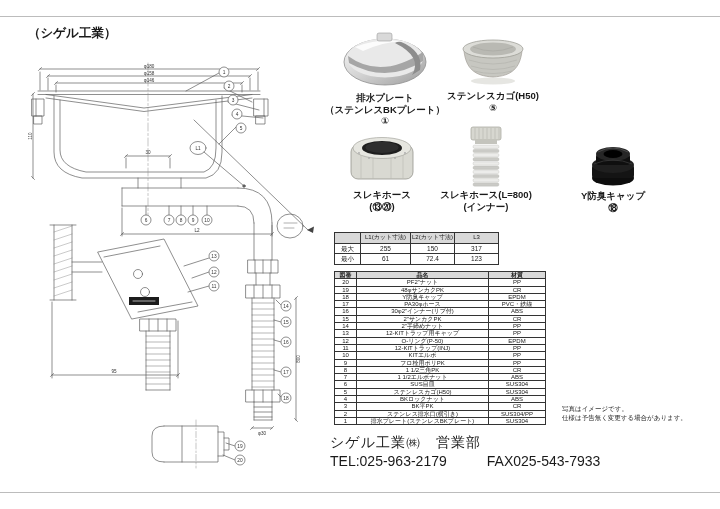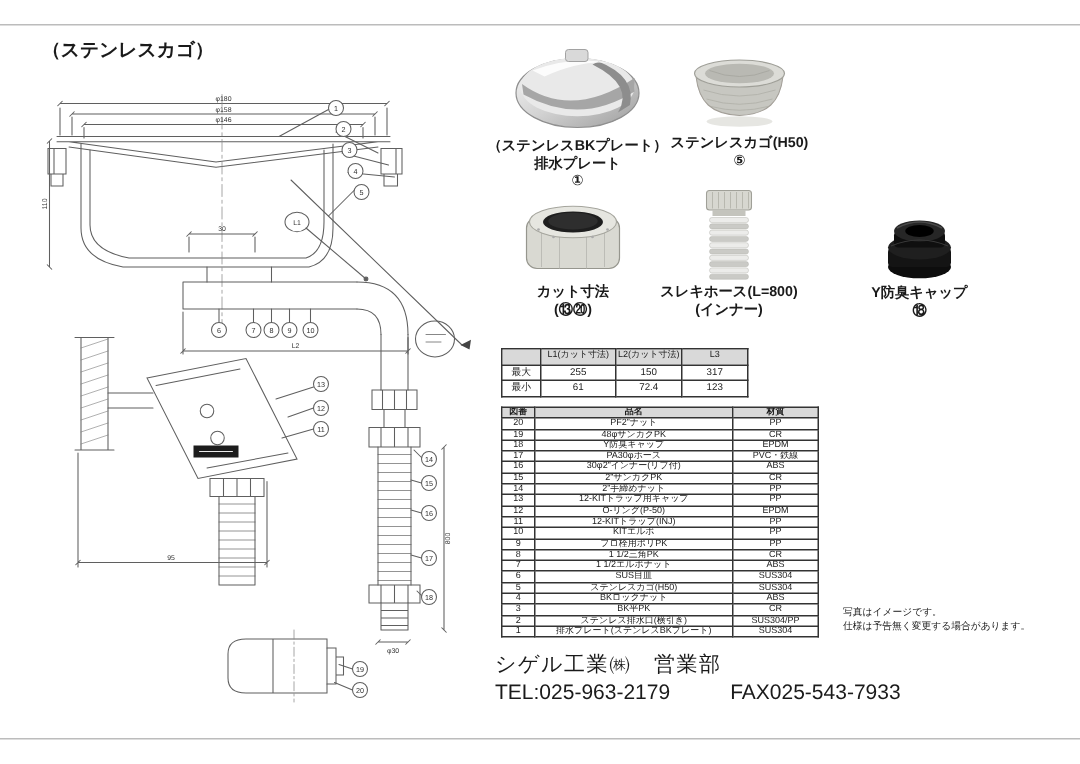--- a/index.html
+++ b/index.html
@@ -24,21 +24,21 @@
   .dtxt{font-size:4.6px;fill:#333;}
   .ctxt{font-size:4.8px;fill:#333;}
 </style>
 </head>
 <body>
 
 <div class="hairline" style="top:16px;"></div>
 <div class="hairline" style="top:492px;"></div>
 
 <div class="abs title">
-  <div>（ステンレスカゴ）</div>
+  <div>（シゲル工業）</div>
 </div>
 
 <svg class="abs" style="left:26px;top:60px;" width="300" height="420" viewBox="0 0 300 420">
   <g stroke="#5f5f5f" stroke-width="0.7" fill="none" stroke-linecap="round">
 
     <path d="M14,9 H232 M14,12 V30 M232,12 V30 M12.5,10.5 L15.5,7.5 M230.5,10.5 L233.5,7.5"></path>
     <path d="M22,16 H224 M22,18 V30 M224,18 V30 M20.5,17.5 L23.5,14.5 M222.5,17.5 L225.5,14.5"></path>
     <path d="M30,23 H216 M30,25 V32 M216,25 V32 M28.5,24.5 L31.5,21.5 M214.5,24.5 L217.5,21.5"></path>
 
     <path d="M12,31 H234 M12,34.5 H234 M20,34.5 L118,48 L226,34.5 M20,38 L118,51.5 L226,38"></path>
@@ -179,22 +179,22 @@
     </linearGradient>
   </defs>
   <ellipse cx="44" cy="32" rx="41" ry="23" fill="url(#gp1)" stroke="#8f8f8f" stroke-width="0.8"></ellipse>
   <ellipse cx="44" cy="28" rx="38" ry="19.5" fill="#e9e9e9"></ellipse>
   <path d="M7,26 Q40,50 82,22 L82,31 Q46,54 8,33 Z" fill="#a6a6a6"></path>
   <path d="M58,11 Q83,21 79,40 L71,45 Q82,27 54,13 Z" fill="#8d8d8d"></path>
   <path d="M14,17 Q40,7 66,12 Q46,10 22,21 Z" fill="#ffffff" opacity="0.85"></path>
   <rect x="36" y="3" width="15" height="8" rx="2" fill="#d9d9d9" stroke="#9a9a9a" stroke-width="0.6"></rect>
 </svg>
 <div class="abs caption" style="left:318px;top:92px;width:134px;">
+  <div>排水プレート</div>
   <div>（ステンレスBKプレート）</div>
-  <div>排水プレート</div>
   <div>①</div>
 </div>
 
 <svg class="abs" style="left:461px;top:38px;" width="64" height="48" viewBox="0 0 64 48">
   <ellipse cx="32" cy="43" rx="22" ry="3.5" fill="#e6e6e2"></ellipse>
   <path d="M3,13 C5,30 13,38 32,39 C51,38 59,30 61,13 C52,20 12,20 3,13 Z" fill="#c7c7c1" stroke="#a39f98" stroke-width="0.7"></path>
   <path d="M8,22 Q32,30 56,22 M10,28 Q32,35 54,28 M13,33 Q32,38 51,33" stroke="#adada6" stroke-width="0.5" fill="none"></path>
   <ellipse cx="32" cy="11" rx="30" ry="9" fill="#dcdcd7" stroke="#9f9f98" stroke-width="0.8"></ellipse>
   <ellipse cx="32" cy="11" rx="23" ry="6.5" fill="#b9b9b3"></ellipse>
   <path d="M12,9 Q32,17 52,9" stroke="#a3a39c" stroke-width="0.5" fill="none"></path>
@@ -209,21 +209,21 @@
   <path d="M14,13 V45 M26,12 V46 M44,12 V46 M56,13 V45" stroke="#b9b9b2" stroke-width="0.6" fill="none"></path>
   <ellipse cx="35" cy="15" rx="29" ry="10.5" fill="#e6e6e0" stroke="#a5a59d" stroke-width="0.7"></ellipse>
   <ellipse cx="35" cy="15" rx="20" ry="7" fill="#1e1e1e"></ellipse>
   <ellipse cx="35" cy="14.4" rx="16.5" ry="5.6" fill="#2e2e2e"></ellipse>
   <circle cx="12" cy="20" r="0.9" fill="#aaa"></circle>
     <circle cx="58" cy="20" r="0.9" fill="#aaa"></circle>
   <circle cx="22" cy="25" r="0.9" fill="#aaa"></circle>
     <circle cx="48" cy="25" r="0.9" fill="#aaa"></circle>
 </svg>
 <div class="abs caption" style="left:330px;top:189px;width:104px;">
-  <div>カット寸法</div>
+  <div>スレキホース</div>
   <div>(⑬⑳)</div>
 </div>
 
 <svg class="abs" style="left:464px;top:126px;" width="44" height="62" viewBox="0 0 44 62">
   <rect x="7" y="1" width="30" height="13" rx="2" fill="#d7d7d0" stroke="#a0a098" stroke-width="0.7"></rect>
   <path d="M11,2 V13 M15,2 V13 M19,2 V13 M23,2 V13 M27,2 V13 M31,2 V13 M35,2 V13" stroke="#b4b4ac" stroke-width="0.6"></path>
   <rect x="11" y="14" width="22" height="4" fill="#c4c4bd"></rect>
   <rect x="9" y="19" width="26" height="3.4" rx="1.6" fill="#ececea" stroke="#b0b0aa" stroke-width="0.3"></rect>
   <rect x="9" y="23.2" width="26" height="3.4" rx="1.6" fill="#cacac6" stroke="#b0b0aa" stroke-width="0.3"></rect>
   <rect x="9" y="27.4" width="26" height="3.4" rx="1.6" fill="#ececea" stroke="#b0b0aa" stroke-width="0.3"></rect>

